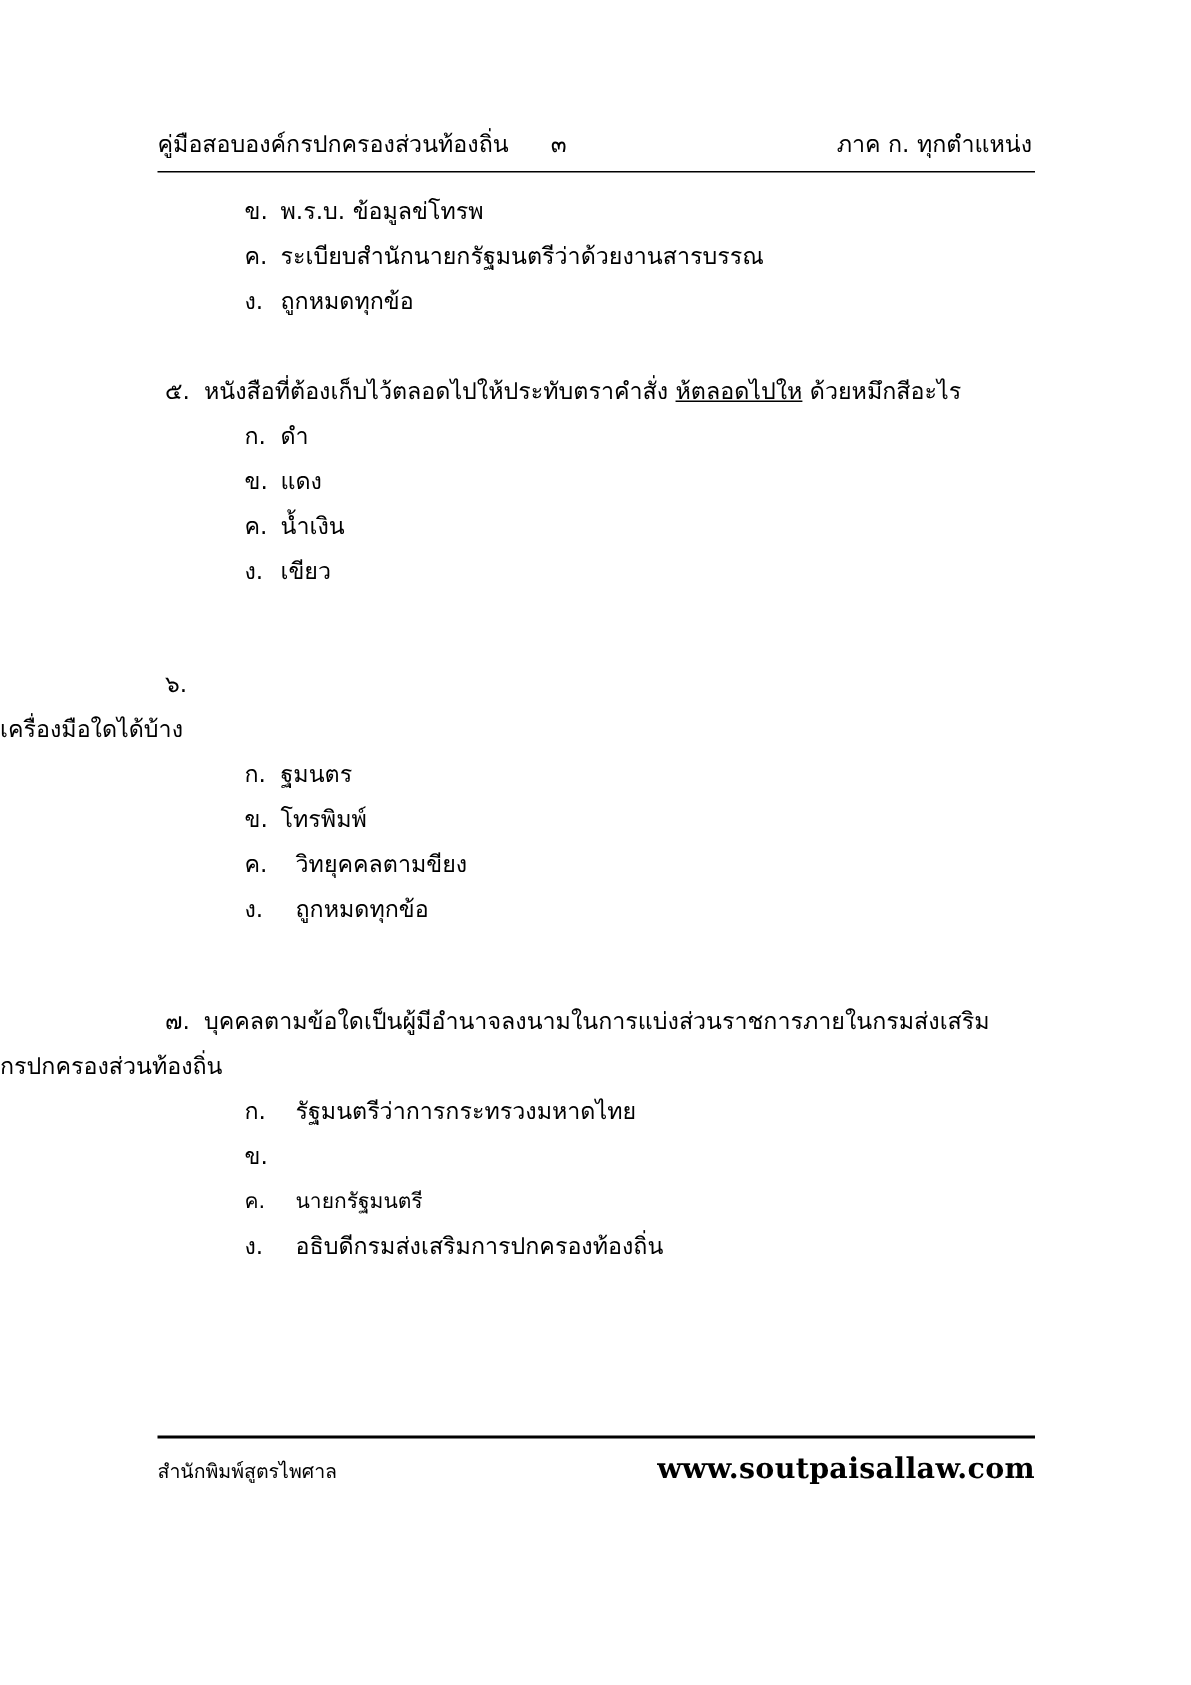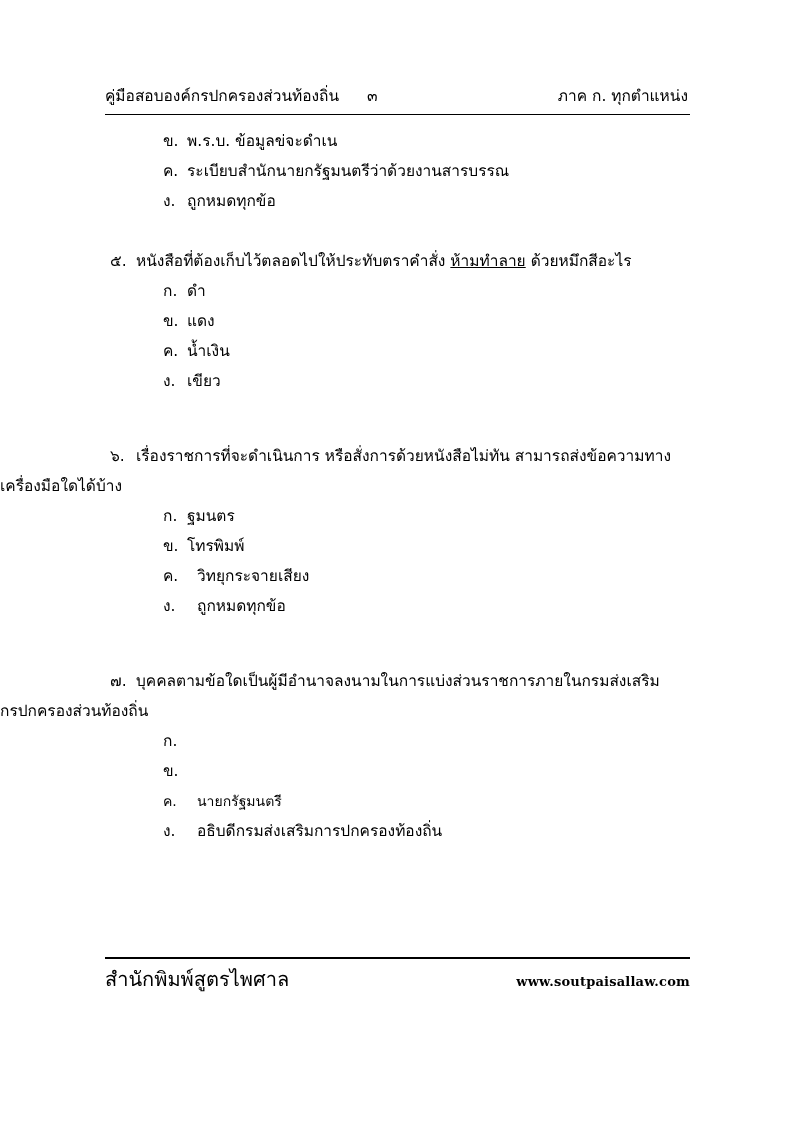--- a/index.html
+++ b/index.html
@@ -123,27 +123,27 @@
     position: absolute;
     left: 105px;
     top: 968px;
     width: 585px;
     display: flex;
     align-items: baseline;
     justify-content: space-between;
     white-space: nowrap;
   }
   .footer-left {
-    font-size: 20px;
+    font-size: 13px;
     line-height: 22px;
   }
   .footer-right {
     font-family: "DejaVu Serif", "Liberation Serif", serif;
     font-weight: bold;
-    font-size: 13px;
+    font-size: 19px;
     line-height: 22px;
     letter-spacing: 0.2px;
   }
 </style>
 </head>
 <body>
 
 <div class="page">
 
   <div class="header">
@@ -154,38 +154,38 @@
       <span class="header-right">ภาค ก. ทุกตำแหน่ง</span>
     </div>
   </div>
   <div class="header-rule"></div>
 
   <div class="content">
 
     <div class="qblock">
       <div class="qline opt">
         <span class="opt-letter">ข.</span>
-        <span class="opt-text">พ.ร.บ. ข้อมูลข่จะดำเน</span>
+        <span class="opt-text">พ.ร.บ. ข้อมูลข่โทรพ</span>
       </div>
       <div class="qline opt">
         <span class="opt-letter">ค.</span>
         <span class="opt-text">ระเบียบสำนักนายกรัฐมนตรีว่าด้วยงานสารบรรณ</span>
       </div>
       <div class="qline opt">
         <span class="opt-letter">ง.</span>
         <span class="opt-text">ถูกหมดทุกข้อ</span>
       </div>
     </div>
 
     <div class="gap"></div>
 
     <div class="qblock">
       <div class="qline q-main">
         <span class="q-num">๕.</span>
-        <span class="q-text"><span>หนังสือที่ต้องเก็บไว้ตลอดไปให้ประทับตราคำสั่ง </span><span class="underline">ห้ามทำลาย</span><span> ด้วยหมึกสีอะไร</span></span>
+        <span class="q-text"><span>หนังสือที่ต้องเก็บไว้ตลอดไปให้ประทับตราคำสั่ง </span><span class="underline">ห้ตลอดไปให</span><span> ด้วยหมึกสีอะไร</span></span>
       </div>
       <div class="qline opt">
         <span class="opt-letter">ก.</span>
         <span class="opt-text">ดำ</span>
       </div>
       <div class="qline opt">
         <span class="opt-letter">ข.</span>
         <span class="opt-text">แดง</span>
       </div>
       <div class="qline opt">
@@ -197,52 +197,52 @@
         <span class="opt-text">เขียว</span>
       </div>
     </div>
 
     <div class="gap"></div>
     <div class="gap-half"></div>
 
     <div class="qblock">
       <div class="qline q-main">
         <span class="q-num">๖.</span>
-        <span class="q-text">เรื่องราชการที่จะดำเนินการ หรือสั่งการด้วยหนังสือไม่ทัน สามารถส่งข้อความทาง</span>
       </div>
       <div class="qline q-cont">เครื่องมือใดได้บ้าง</div>
       <div class="qline opt">
         <span class="opt-letter">ก.</span>
         <span class="opt-text">ฐมนตร</span>
       </div>
       <div class="qline opt">
         <span class="opt-letter">ข.</span>
         <span class="opt-text">โทรพิมพ์</span>
       </div>
       <div class="qline opt wide">
         <span class="opt-letter">ค.</span>
-        <span class="opt-text">วิทยุกระจายเสียง</span>
+        <span class="opt-text">วิทยุคคลตามขียง</span>
       </div>
       <div class="qline opt wide">
         <span class="opt-letter">ง.</span>
         <span class="opt-text">ถูกหมดทุกข้อ</span>
       </div>
     </div>
 
     <div class="gap"></div>
     <div class="gap-half"></div>
 
     <div class="qblock">
       <div class="qline q-main">
         <span class="q-num">๗.</span>
         <span class="q-text">บุคคลตามข้อใดเป็นผู้มีอำนาจลงนามในการแบ่งส่วนราชการภายในกรมส่งเสริม</span>
       </div>
       <div class="qline q-cont">กรปกครองส่วนท้องถิ่น</div>
       <div class="qline opt wide">
         <span class="opt-letter">ก.</span>
+        <span class="opt-text">รัฐมนตรีว่าการกระทรวงมหาดไทย</span>
       </div>
       <div class="qline opt wide">
         <span class="opt-letter">ข.</span>
       </div>
       <div class="qline opt wide small">
         <span class="opt-letter">ค.</span>
         <span class="opt-text">นายกรัฐมนตรี</span>
       </div>
       <div class="qline opt wide">
         <span class="opt-letter">ง.</span>

